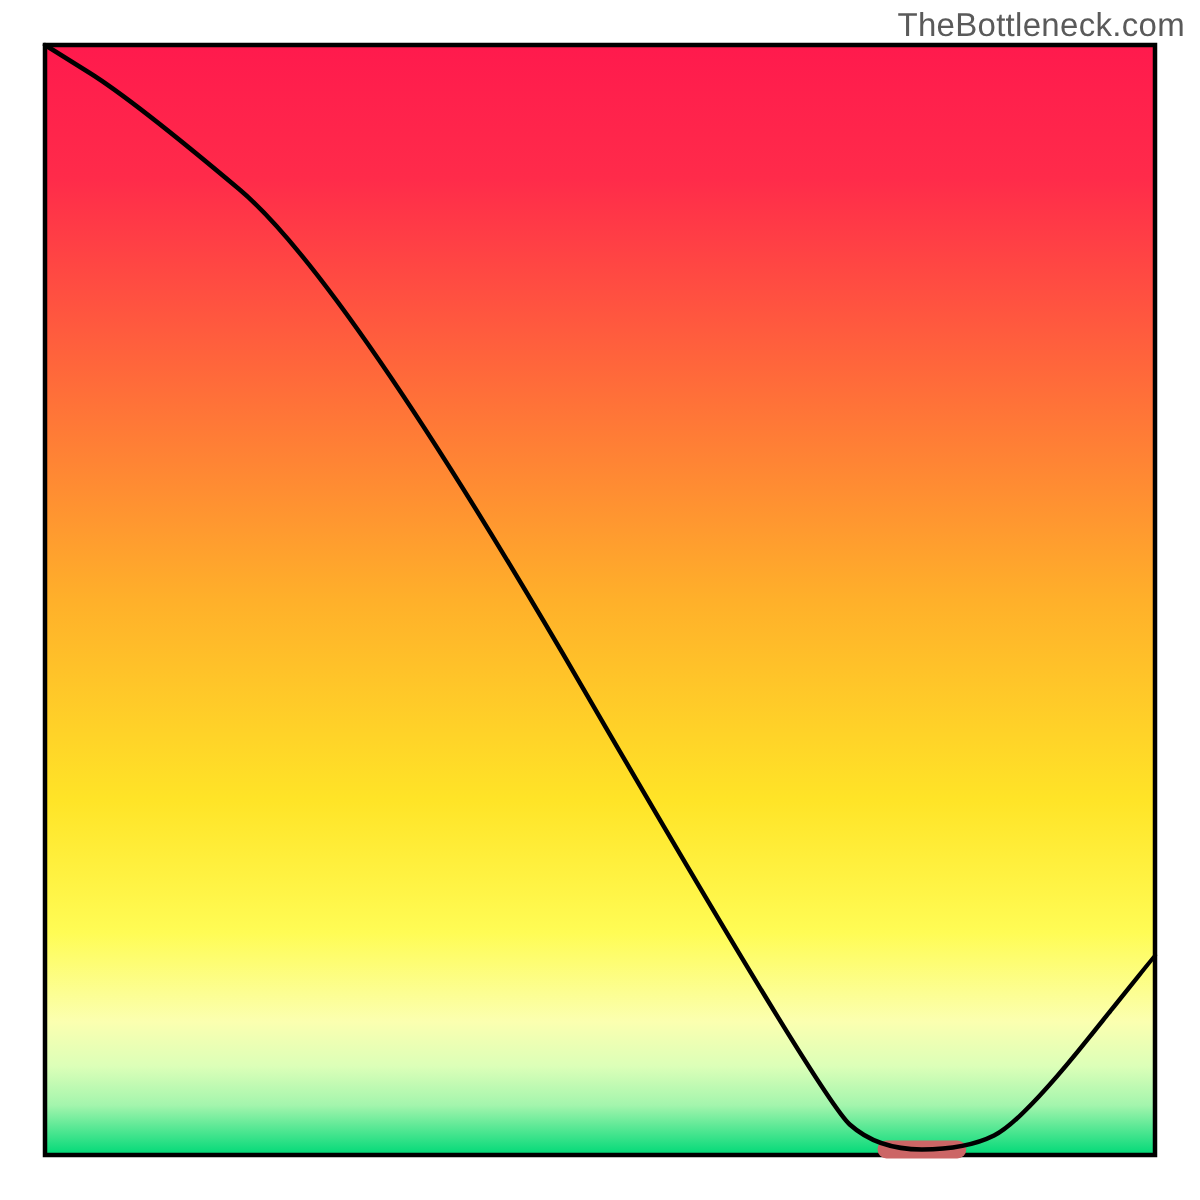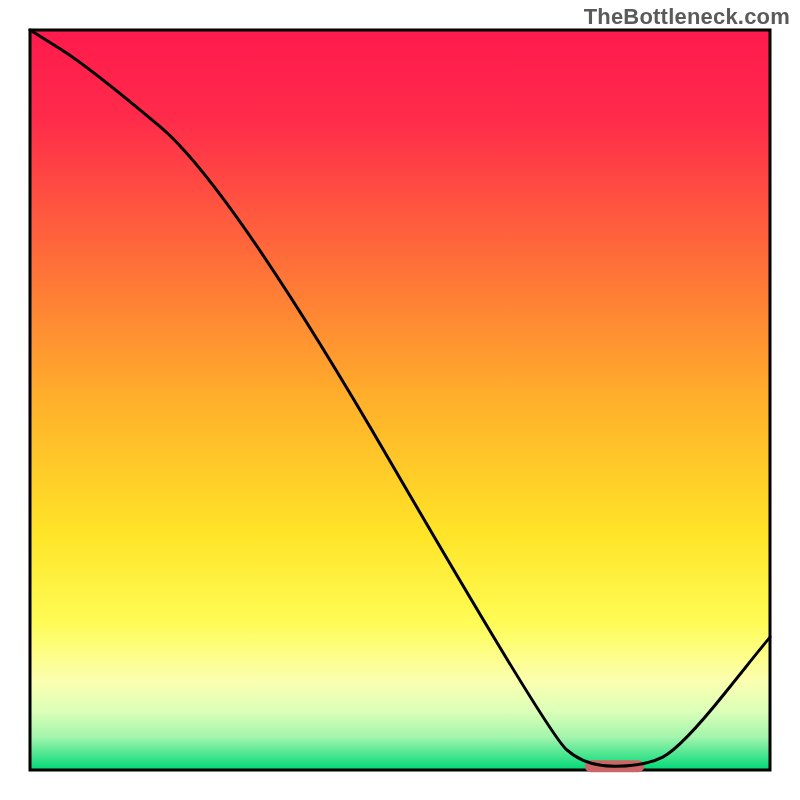--- a/index.html
+++ b/index.html
@@ -15,21 +15,21 @@
     position: relative;
     width: 800px;
     height: 800px;
   }
   .watermark {
     position: absolute;
     top: 4px;
     right: 10px;
     font-size: 22px;
     color: #5a5a5a;
-    font-weight: 700;
+    font-weight: 400;
     letter-spacing: 0.2px;
   }
   svg {
     display: block;
   }
 </style>
 </head>
 <body>
 
 <div class="container">

